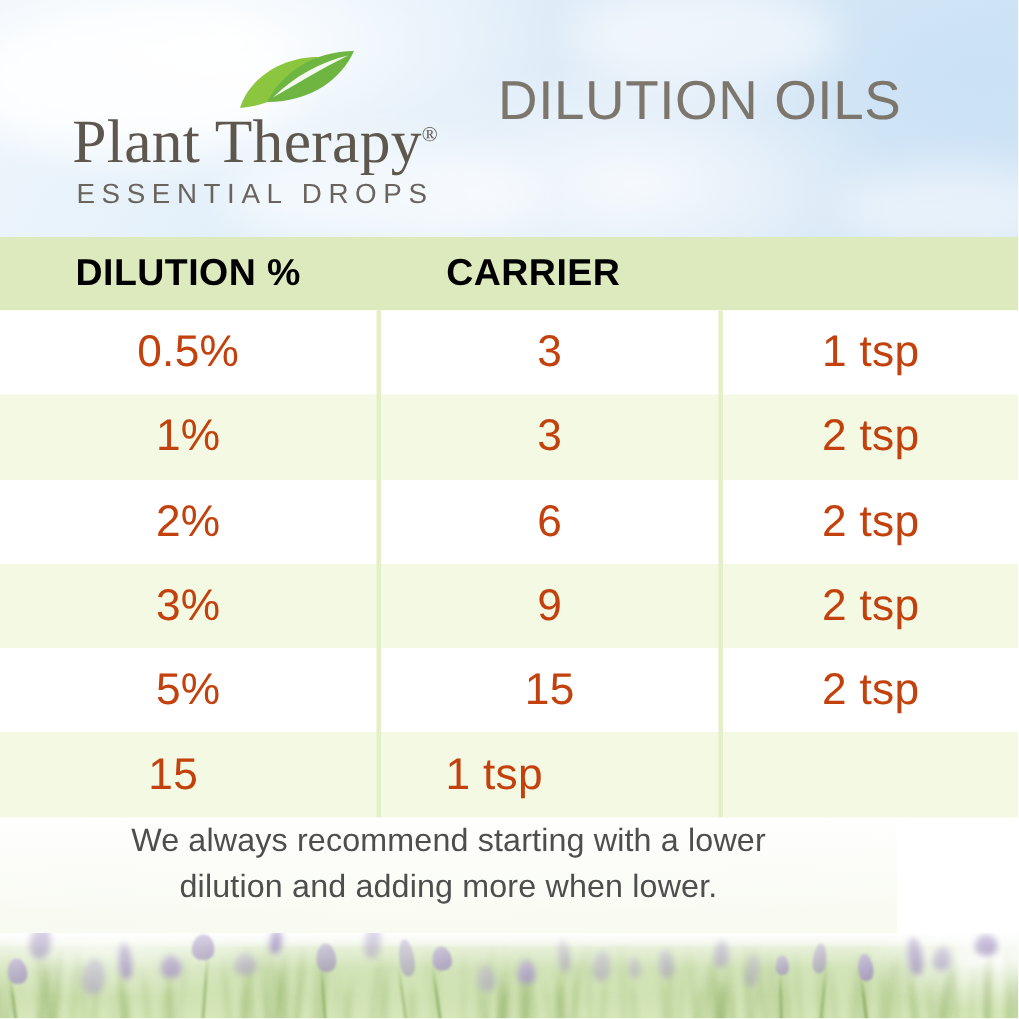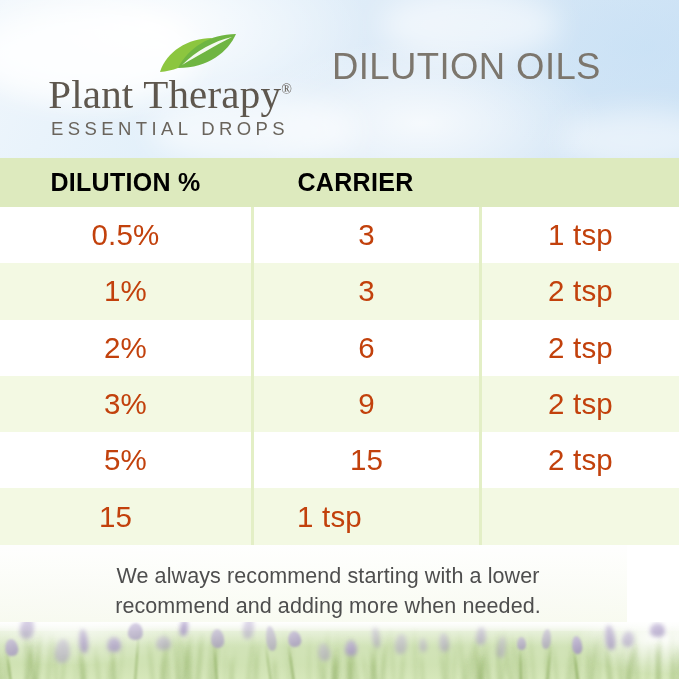--- a/index.html
+++ b/index.html
@@ -175,28 +175,27 @@
   .vdiv-2 { left: 479px; }
 
   
   .footer-note {
     position: absolute;
     left: 0;
     top: 545px;
     width: 598px;
     height: 77px;
     display: flex;
-    align-items: flex-end;
+    align-items: flex-start;
     justify-content: center;
     background:
       linear-gradient(180deg, rgba(255,255,255,0.97) 0%, rgba(253,254,250,0.93) 45%, rgba(250,252,243,0.88) 100%),
       radial-gradient(ellipse 180px 60px at 12% 60%, rgba(206,196,222,0.30) 0%, rgba(206,196,222,0) 70%),
       radial-gradient(ellipse 190px 60px at 84% 55%, rgba(200,192,220,0.28) 0%, rgba(200,192,220,0) 70%),
       linear-gradient(90deg, #e7eed9 0%, #f0f4e6 40%, #eef3e2 70%, #e9efda 100%);
-    padding-left: 29px;
   }
   .footer-text {
     text-align: center;
     font-family: "Liberation Sans", sans-serif;
     font-size: 21.5px;
     line-height: 1.42;
     color: #4e4e4e;
     letter-spacing: 0.1px;
   }
 
@@ -333,21 +332,21 @@
         <div class="data-cell col-2">15</div>
         <div class="col-sep"></div>
         <div class="data-cell col-3">1 tsp</div>
       </div>
     </div>
   </div>
 
   <div class="footer-note">
     <div class="footer-text">
       <div>We always recommend starting with a lower</div>
-      <div>recommend and adding more when needed.</div>
+      <div>dilution and adding more when lower.</div>
     </div>
   </div>
 
   <div class="lavender-field">
     <div class="field-film"></div>
     <div class="lf-haze"></div>
     <div id="field-plants">
         <div class="stalk blur-more" style="left:163.2px;height:23.5px;transform:rotate(-5.4deg);opacity:0.28"></div>
         <div class="stalk blur-more" style="left:370.7px;height:24.1px;transform:rotate(-1.2deg);opacity:0.43"></div>
         <div class="stalk blur-more" style="left:160.1px;height:36.1px;transform:rotate(7.5deg);opacity:0.44"></div>

